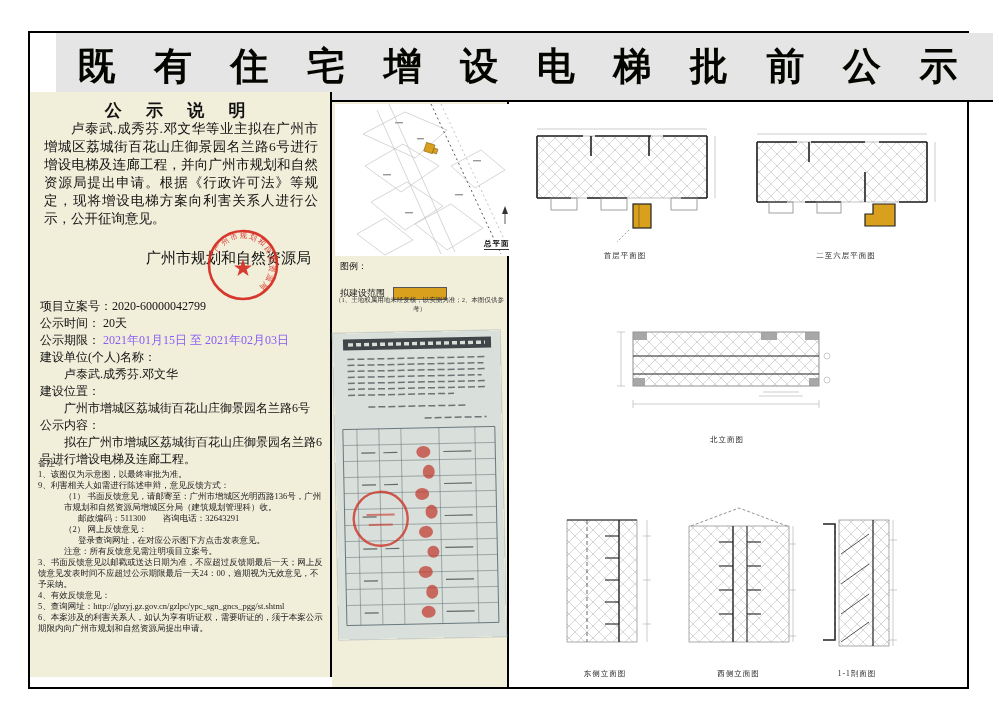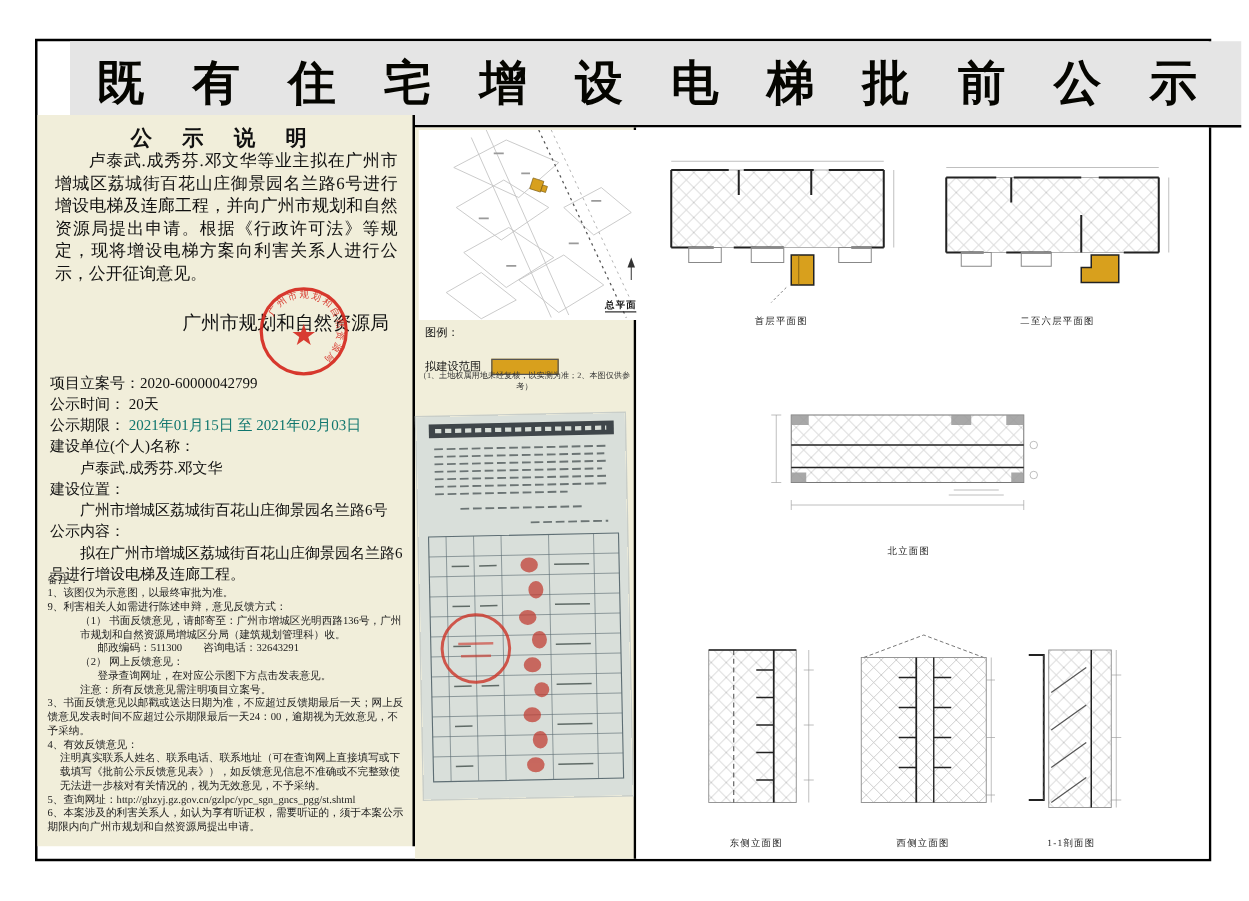--- a/index.html
+++ b/index.html
@@ -12,21 +12,21 @@
                letter-spacing:14px;color:#050500;white-space:nowrap;}
   .col-left{position:absolute;left:0;top:59px;width:300px;height:585px;background:#F1EEDA;border-right:2px solid #000;}
   .col-mid{position:absolute;left:302px;top:69px;width:175px;height:585px;background:#F1EEDA;border-right:2px solid #000;}
   .col-right{position:absolute;left:479px;top:69px;width:458px;height:585px;background:#fff;}
   .h-notice{position:absolute;left:0;top:7px;width:100%;text-align:center;font-size:17px;font-weight:700;letter-spacing:10px;}
   .para{position:absolute;left:14px;top:28px;width:274px;font-size:13.5px;line-height:18px;text-indent:2em;text-align:justify;}
   .authority{position:absolute;left:116px;top:157px;width:180px;font-size:15px;white-space:nowrap;}
   .seal{position:absolute;left:174px;top:134px;width:78px;height:78px;}
   .fields{position:absolute;left:10px;top:206px;width:284px;font-size:12px;line-height:17px;}
   .fields .ind{padding-left:24px;}
-  .blue{color:#0f766e;}
+  .blue{color:#8b5cf6;}
   .notes{position:absolute;left:8px;top:366px;width:288px;font-size:8.5px;line-height:11px;color:#222;}
   .n-ind1{padding-left:10px;} .n-ind2{padding-left:26px;} .n-ind3{padding-left:40px;}
   .map-box{position:absolute;left:3px;top:2px;width:169px;height:152px;background:#fff;padding-left:20px;}
   .map-label{position:absolute;right:6px;bottom:6px;font-size:7.5px;font-weight:700;border-bottom:1px solid #333;letter-spacing:1px;}
   .legend{position:absolute;left:8px;top:158px;width:160px;font-size:9px;}
   .legend-title{margin-bottom:14px;}
   .legend-row{display:flex;align-items:center;gap:8px;}
   .legend-swatch{display:inline-block;width:52px;height:11px;background:#D8A01D;border:1px solid #555;}
   .map-caption{position:absolute;left:2px;top:194px;width:171px;font-size:6.5px;color:#333;text-align:center;}
   .photo{position:absolute;left:4px;top:230px;width:167px;height:306px;transform:rotate(-1.2deg);
@@ -79,21 +79,20 @@
       <div>备注：</div>
       <div>1、该图仅为示意图，以最终审批为准。</div>
       <div>9、利害相关人如需进行陈述申辩，意见反馈方式：</div>
       <div class="n-ind2">（1） 书面反馈意见，请邮寄至：广州市增城区光明西路136号，广州市规划和自然资源局增城区分局（建筑规划管理科）收。</div>
       <div class="n-ind3">邮政编码：511300　　咨询电话：32643291</div>
       <div class="n-ind2">（2） 网上反馈意见：</div>
       <div class="n-ind3">登录查询网址，在对应公示图下方点击发表意见。</div>
       <div class="n-ind2">注意：所有反馈意见需注明项目立案号。</div>
       <div>3、书面反馈意见以邮戳或送达日期为准，不应超过反馈期最后一天；网上反馈意见发表时间不应超过公示期限最后一天24：00，逾期视为无效意见，不予采纳。</div>
       <div>4、有效反馈意见：</div>
-      <div class="n-ind1">注明真实联系人姓名、联系电话、联系地址（可在查询网上直接填写或下载填写《批前公示反馈意见表》），如反馈意见信息不准确或不完整致使无法进一步核对有关情况的，视为无效意见，不予采纳。</div>
       <div>5、查询网址：http://ghzyj.gz.gov.cn/gzlpc/ypc_sgn_gncs_pgg/st.shtml</div>
       <div>6、本案涉及的利害关系人，如认为享有听证权，需要听证的，须于本案公示期限内向广州市规划和自然资源局提出申请。</div>
     </div>
   </div>
 
   <div class="col-mid">
     <div class="map-box">
       <svg width="169" height="152" viewBox="0 0 169 152">
         <rect x="0" y="0" width="169" height="152" fill="#ffffff"></rect>
         <g stroke="#c4c4c4" fill="none" stroke-width="0.7">

